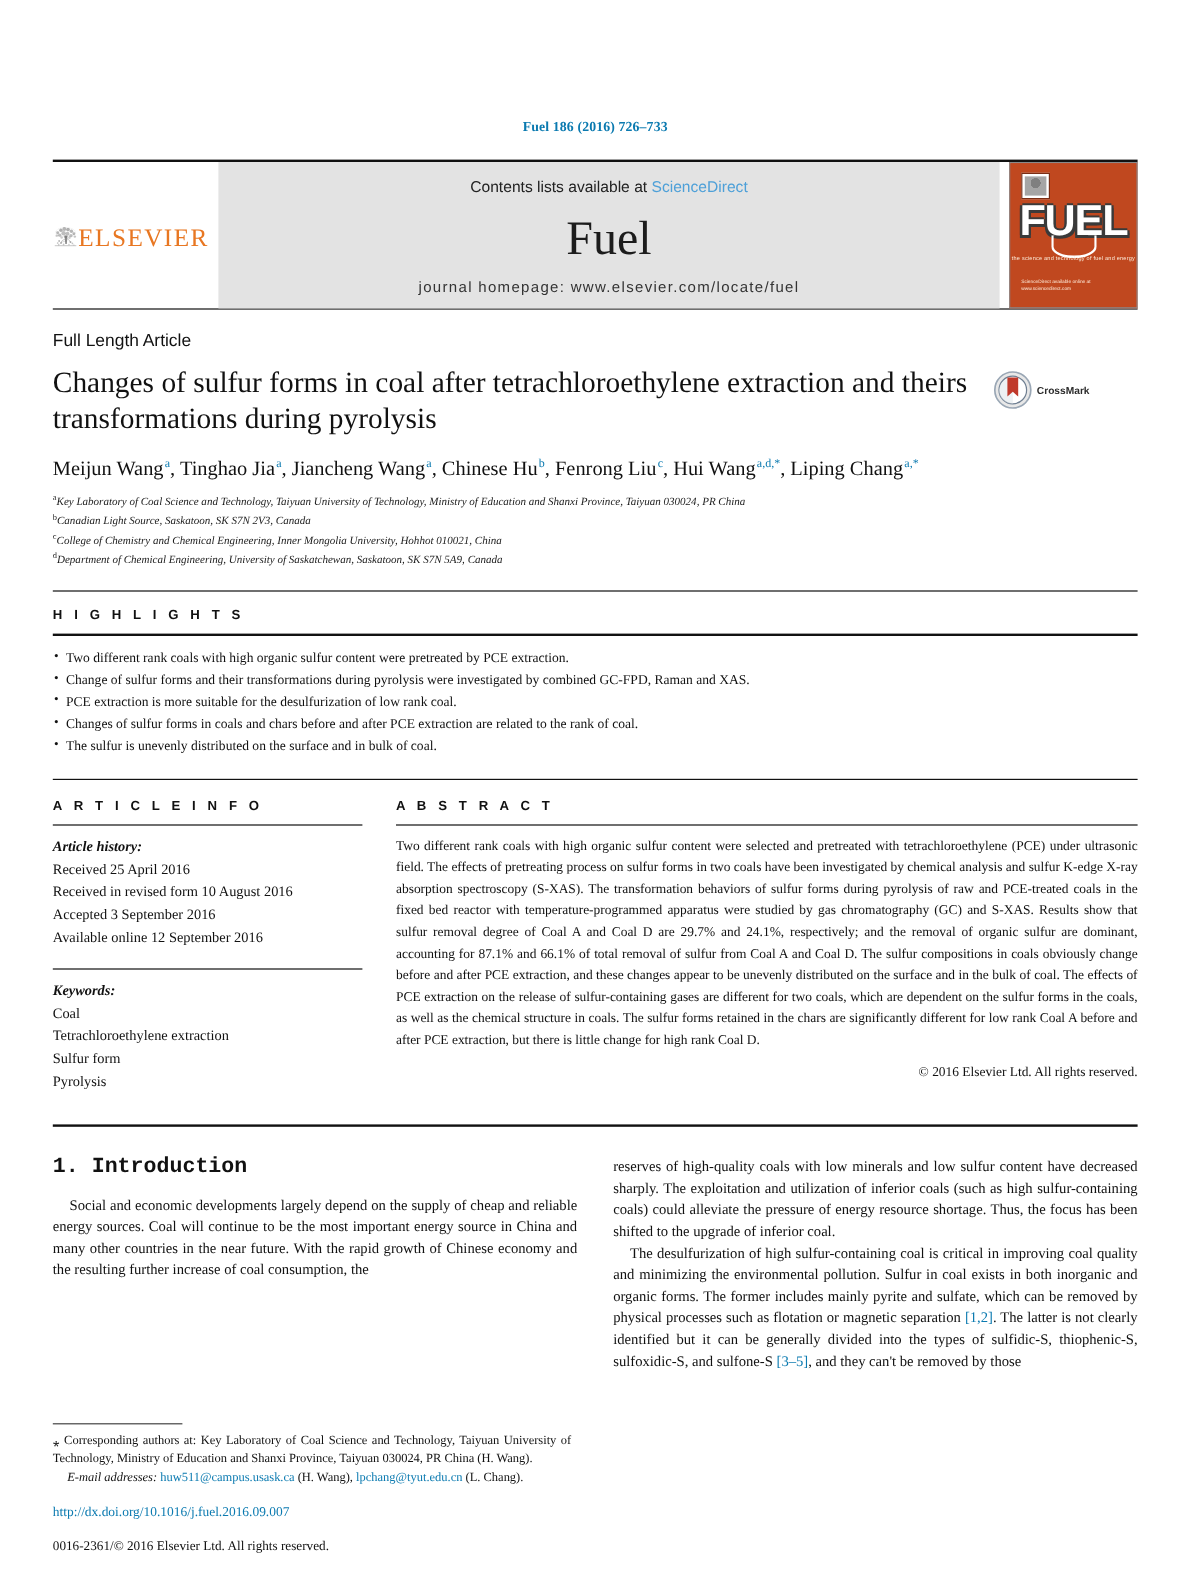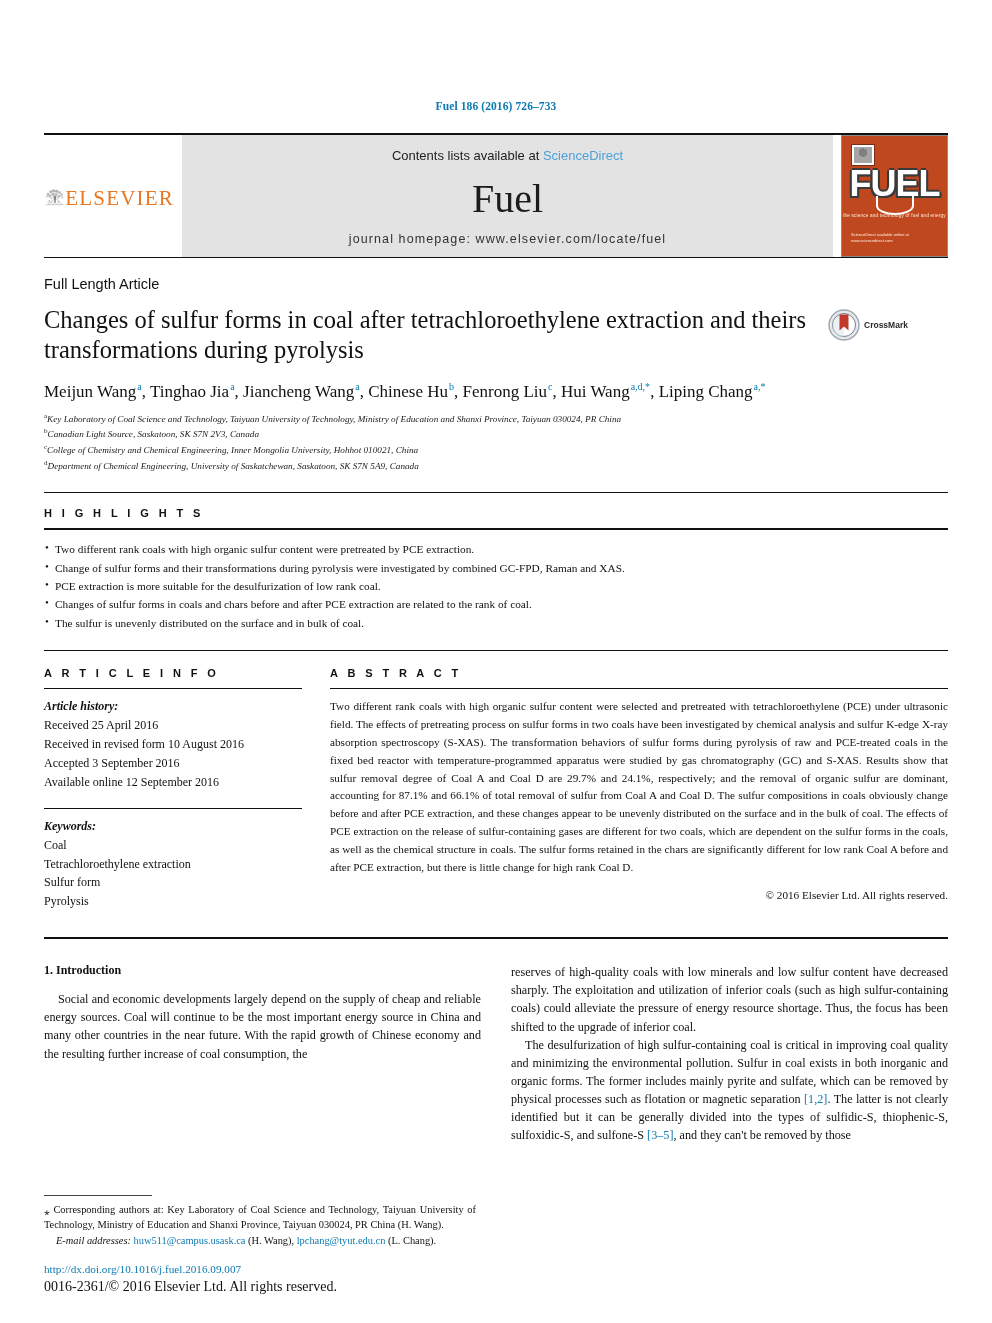--- a/index.html
+++ b/index.html
@@ -306,22 +306,22 @@
   }
 
   
   .body-cols {
     margin-top: 24px;
     display: flex;
     gap: 30px;
   }
   .bcol { flex: 1 1 0; min-width: 0; }
   .h2 {
-    font-family: Liberation Serif, serif;
-    font-size: 12px;
+    font-family: Liberation Mono, monospace;
+    font-size: 18px;
     font-weight: bold;
     color: #111;
     margin: 0 0 12px 0;
   }
   .para {
     font-size: 12.2px;
     line-height: 1.48;
     text-align: justify;
     color: #111;
     margin: 0;
@@ -351,23 +351,23 @@
   }
   .link { color: #0b7ab0; }
   .fn-emails { margin-top: 1px; text-indent: 12px; }
   .doi-block { margin-top: 15px; }
   .doi-link {
     color: #0b7ab0;
     font-size: 11.2px;
     font-family: "Liberation Serif", serif;
   }
   .issn {
-    font-size: 14px;
-    color: #111;
-    margin-top: 4px;
+    font-size: 11px;
+    color: #111;
+    margin-top: 17px;
   }
 </style>
 </head>
 <body>
 
 <div class="page">
 
   <div class="running-head">Fuel 186 (2016) 726–733</div>
 
   <div class="masthead">

